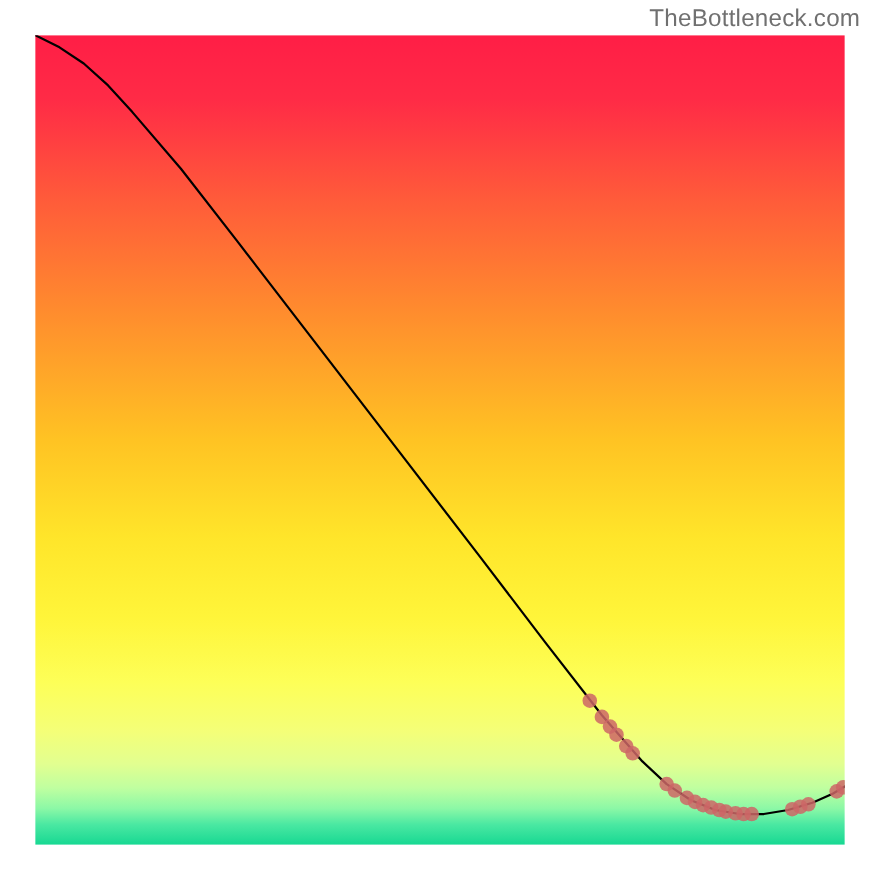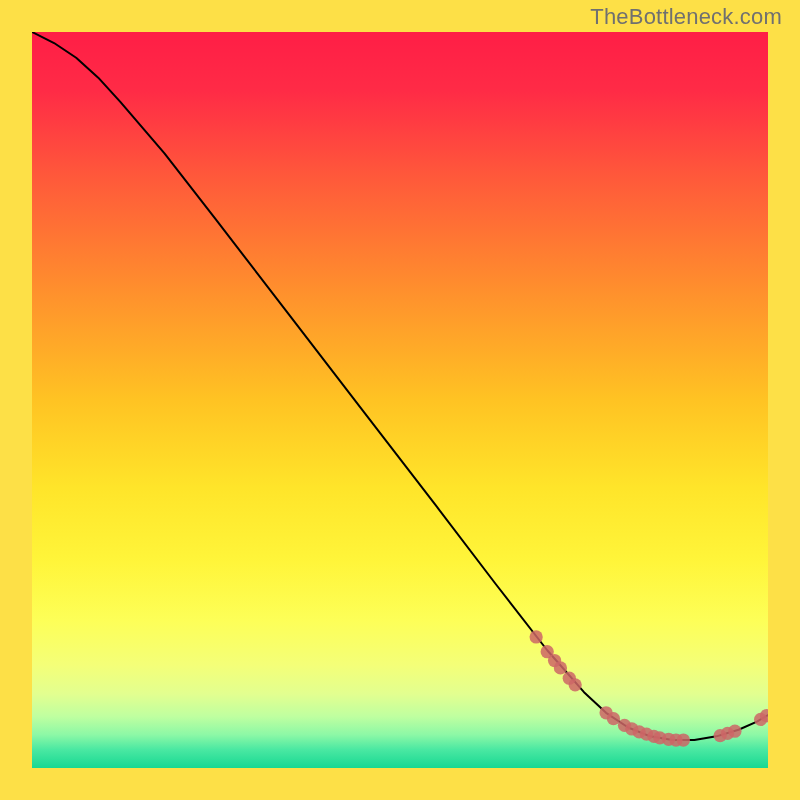--- a/index.html
+++ b/index.html
@@ -8,21 +8,21 @@
     width: 800px;
     height: 800px;
     background: #000;
     overflow: hidden;
     font-family: Arial, Helvetica, sans-serif;
   }
   .frame {
     position: relative;
     width: 800px;
     height: 800px;
-    background: #fde047;
+    background: #ffffff;
   }
   .watermark {
     position: absolute;
     top: 4px;
     right: 18px;
     color: #707070;
     font-size: 22px;
     font-weight: 500;
     letter-spacing: 0.2px;
     z-index: 10;

